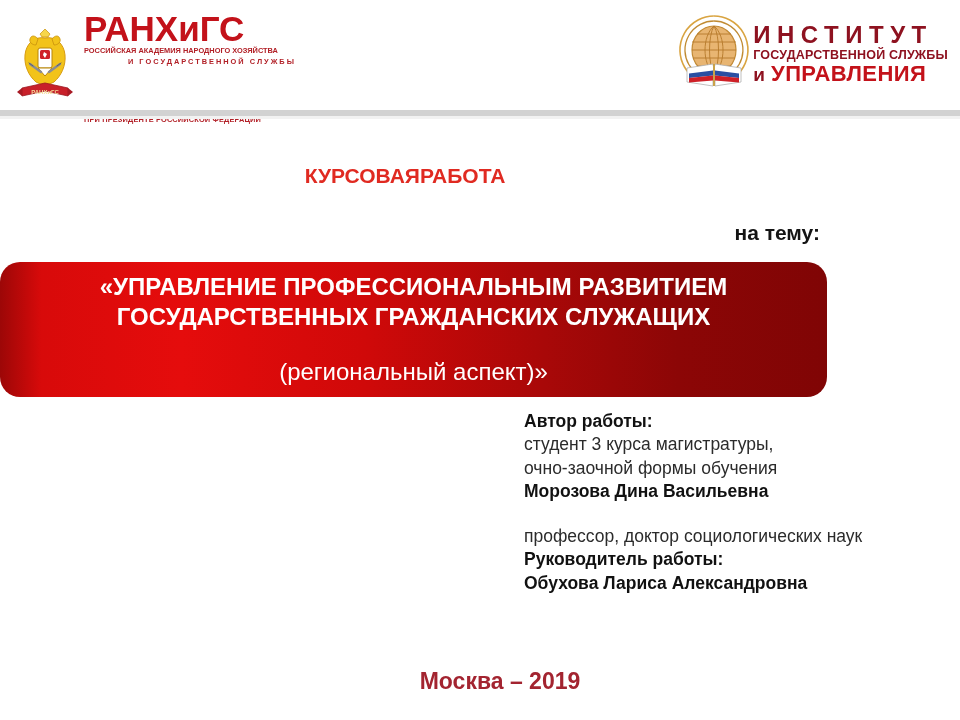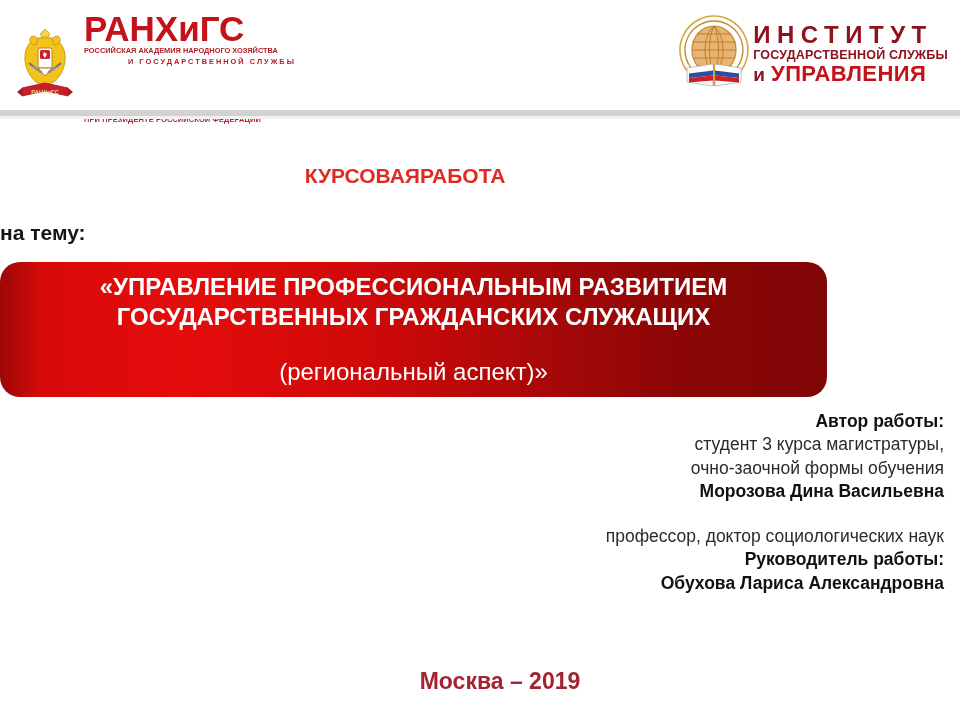--- a/index.html
+++ b/index.html
@@ -121,21 +121,21 @@
     width: 810px;
     text-align: center;
     font-size: 21px;
     font-weight: bold;
     color: #e02a21;
   }
   .na-temu {
     position: absolute;
     left: 0; top: 221px;
     width: 820px;
-    text-align: left;
+    text-align: right;
     font-size: 21px;
     font-weight: bold;
     color: #141414;
   }
 
   .title-banner {
     position: absolute;
     left: 0; top: 262px;
     width: 827px;
     height: 135px;
@@ -162,21 +162,20 @@
     padding: 0 14px;
     box-sizing: border-box;
   }
   .title-banner-text .tl { display: block; }
   .title-banner-text .tl3 { font-weight: normal; margin-top: 24px; }
 
   .people-block {
     position: absolute;
     left: 524px; top: 410px;
     width: 420px;
-    text-align: right;
   }
   .people-group { margin-bottom: 22px; }
   .people-line {
     font-size: 17.5px;
     color: #2b2b2b;
     line-height: 1.33;
     white-space: nowrap;
   }
   .people-line.bold {
     font-weight: bold;

